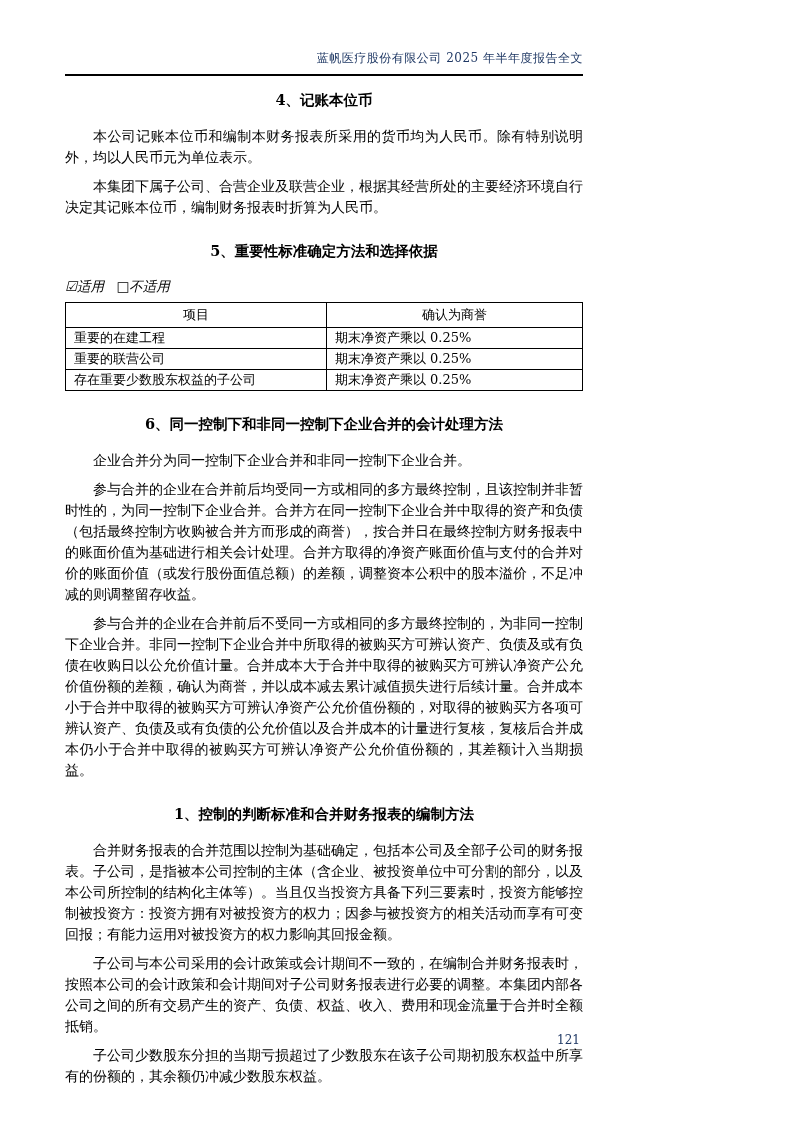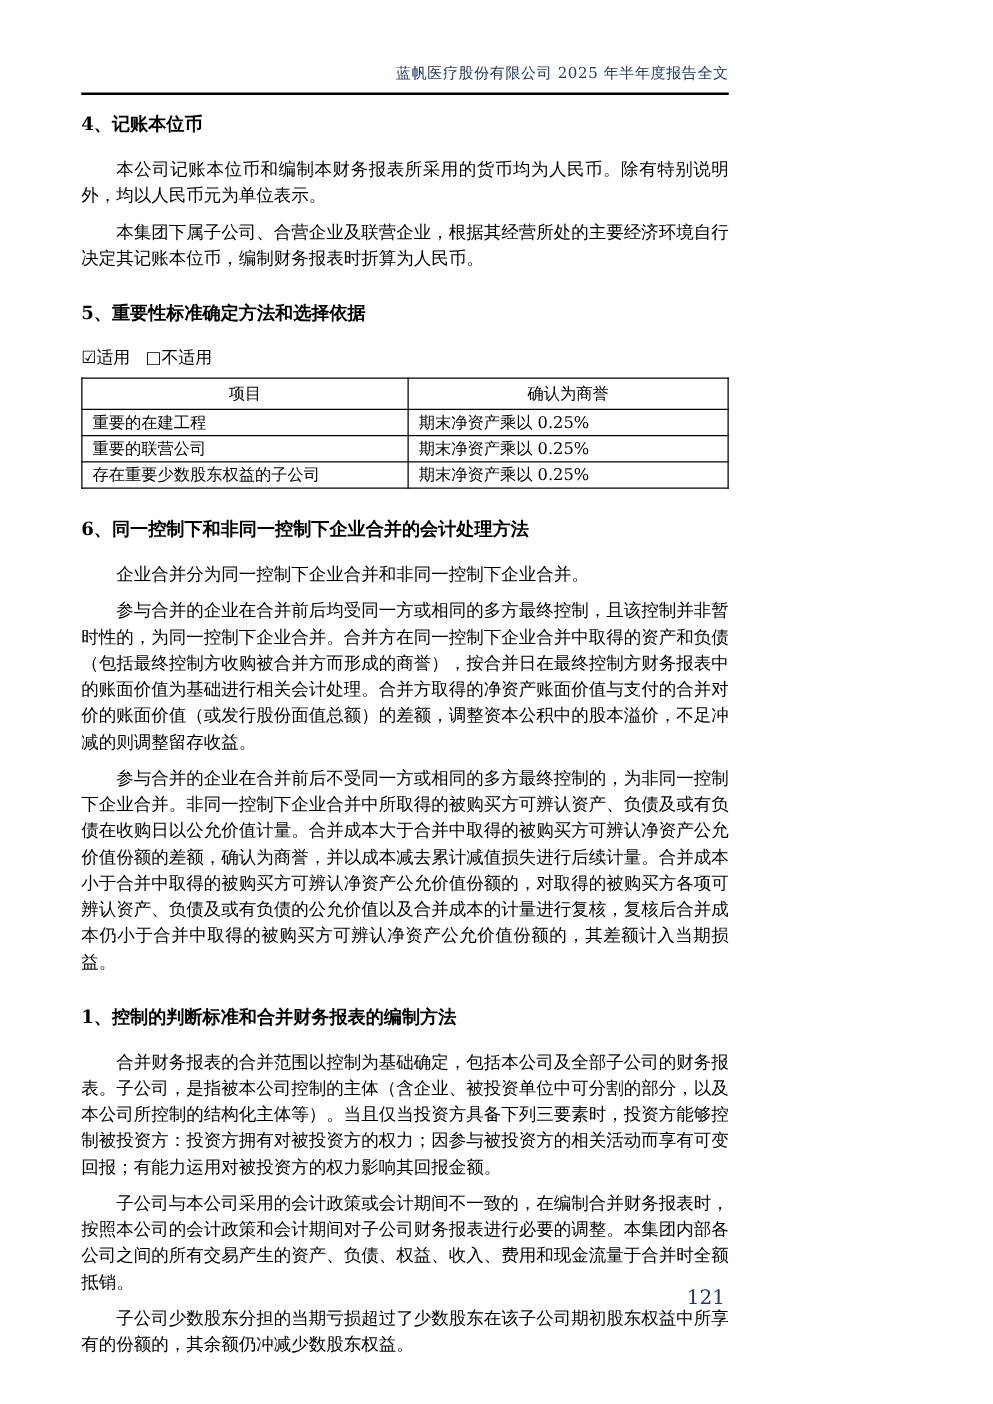--- a/index.html
+++ b/index.html
@@ -29,36 +29,38 @@
     border: none;
     border-top: 2px solid #000000;
     margin: 0;
   }
   h2.sec-heading {
     font-size: 14.5px;
     font-weight: bold;
     color: #000000;
     margin: 24px 0 17px 0;
     line-height: 18px;
+    text-align: center;
   }
   h2.first {
     margin-top: 15px;
   }
   p.body-para {
     font-size: 14px;
     line-height: 21px;
     margin: 8px 0 0 0;
     text-indent: 28px;
     text-align: justify;
     word-break: break-all;
   }
   .applicability {
     font-size: 13.5px;
     margin: 0 0 7px 0;
     line-height: 18px;
+    font-style: italic;
   }
   .applicability span {
     margin-right: 8px;
   }
   table.mat-table {
     width: 100%;
     border-collapse: collapse;
     font-size: 13px;
     table-layout: fixed;
   }
@@ -74,21 +76,21 @@
     text-align: left;
     padding: 1px 8px;
     height: 16px;
   }
   .col-item { width: 50.5%; }
   .col-std  { width: 49.5%; }
   .page-number {
     position: absolute;
     right: 68px;
     bottom: 76px;
-    font-size: 16px;
+    font-size: 12px;
     color: #1f3864;
   }
 </style>
 </head>
 <body>
 
 <div class="page">
 
   <div>
     <div class="header-title">蓝帆医疗股份有限公司 2025 年半年度报告全文</div>

